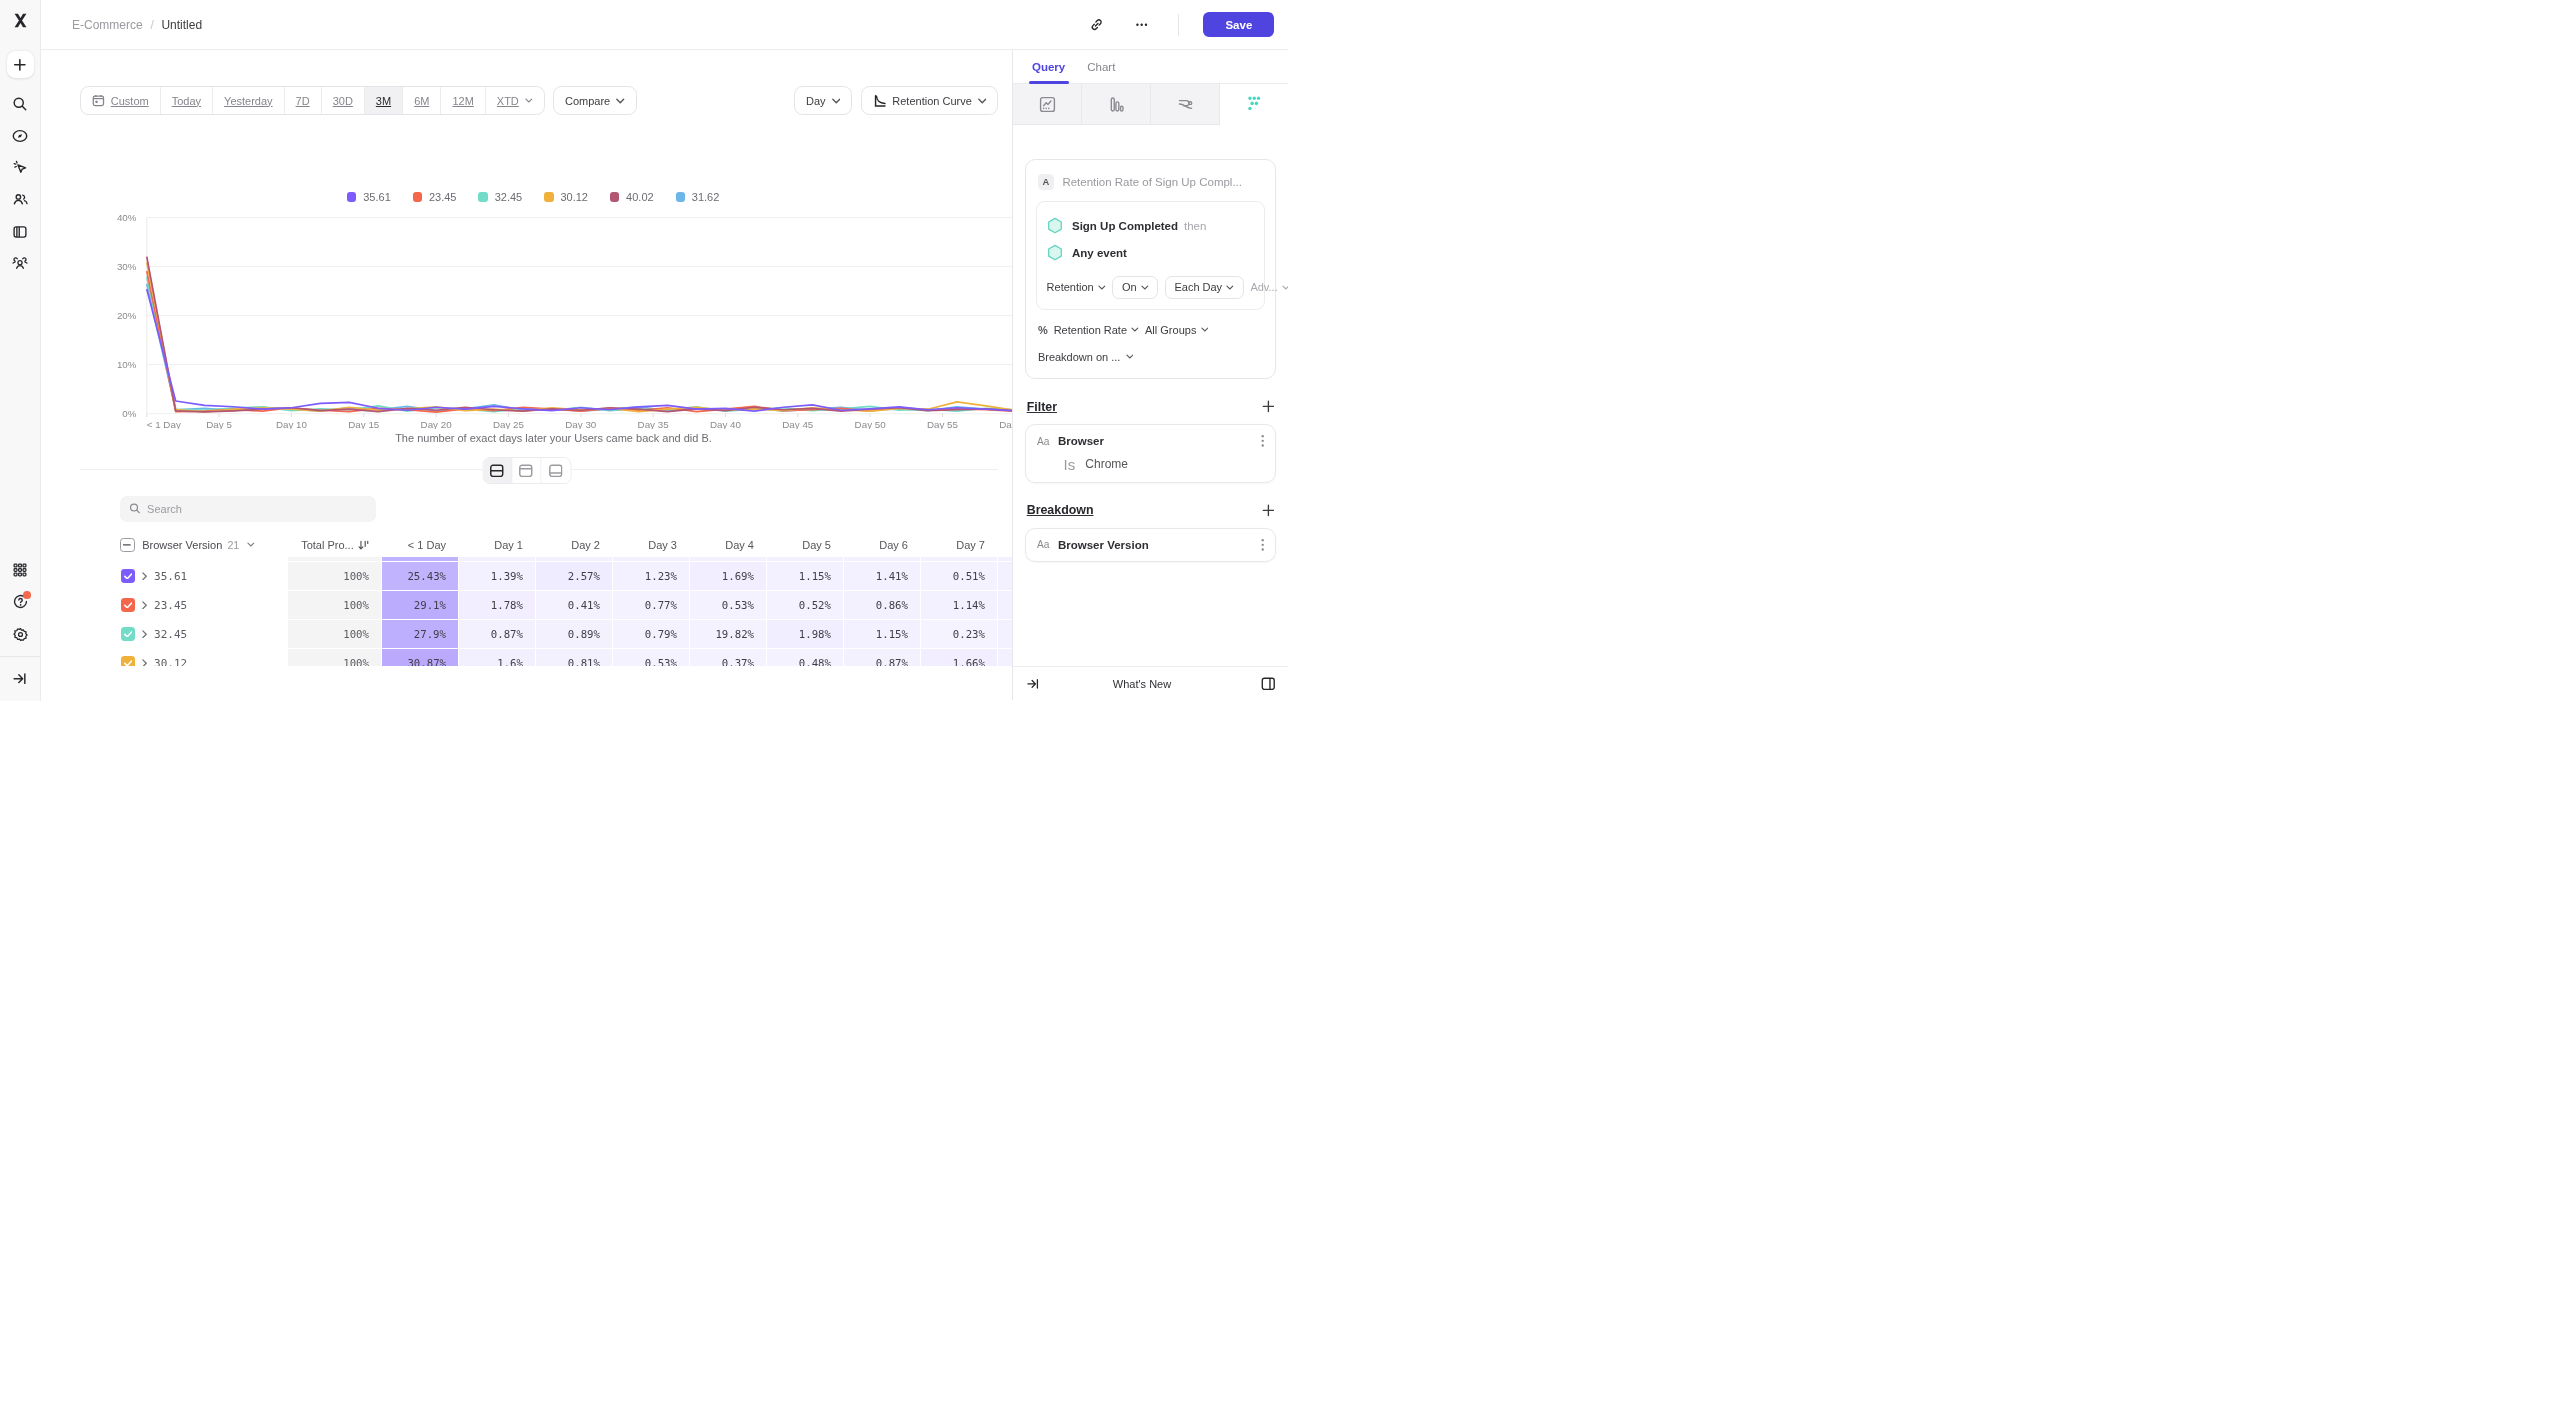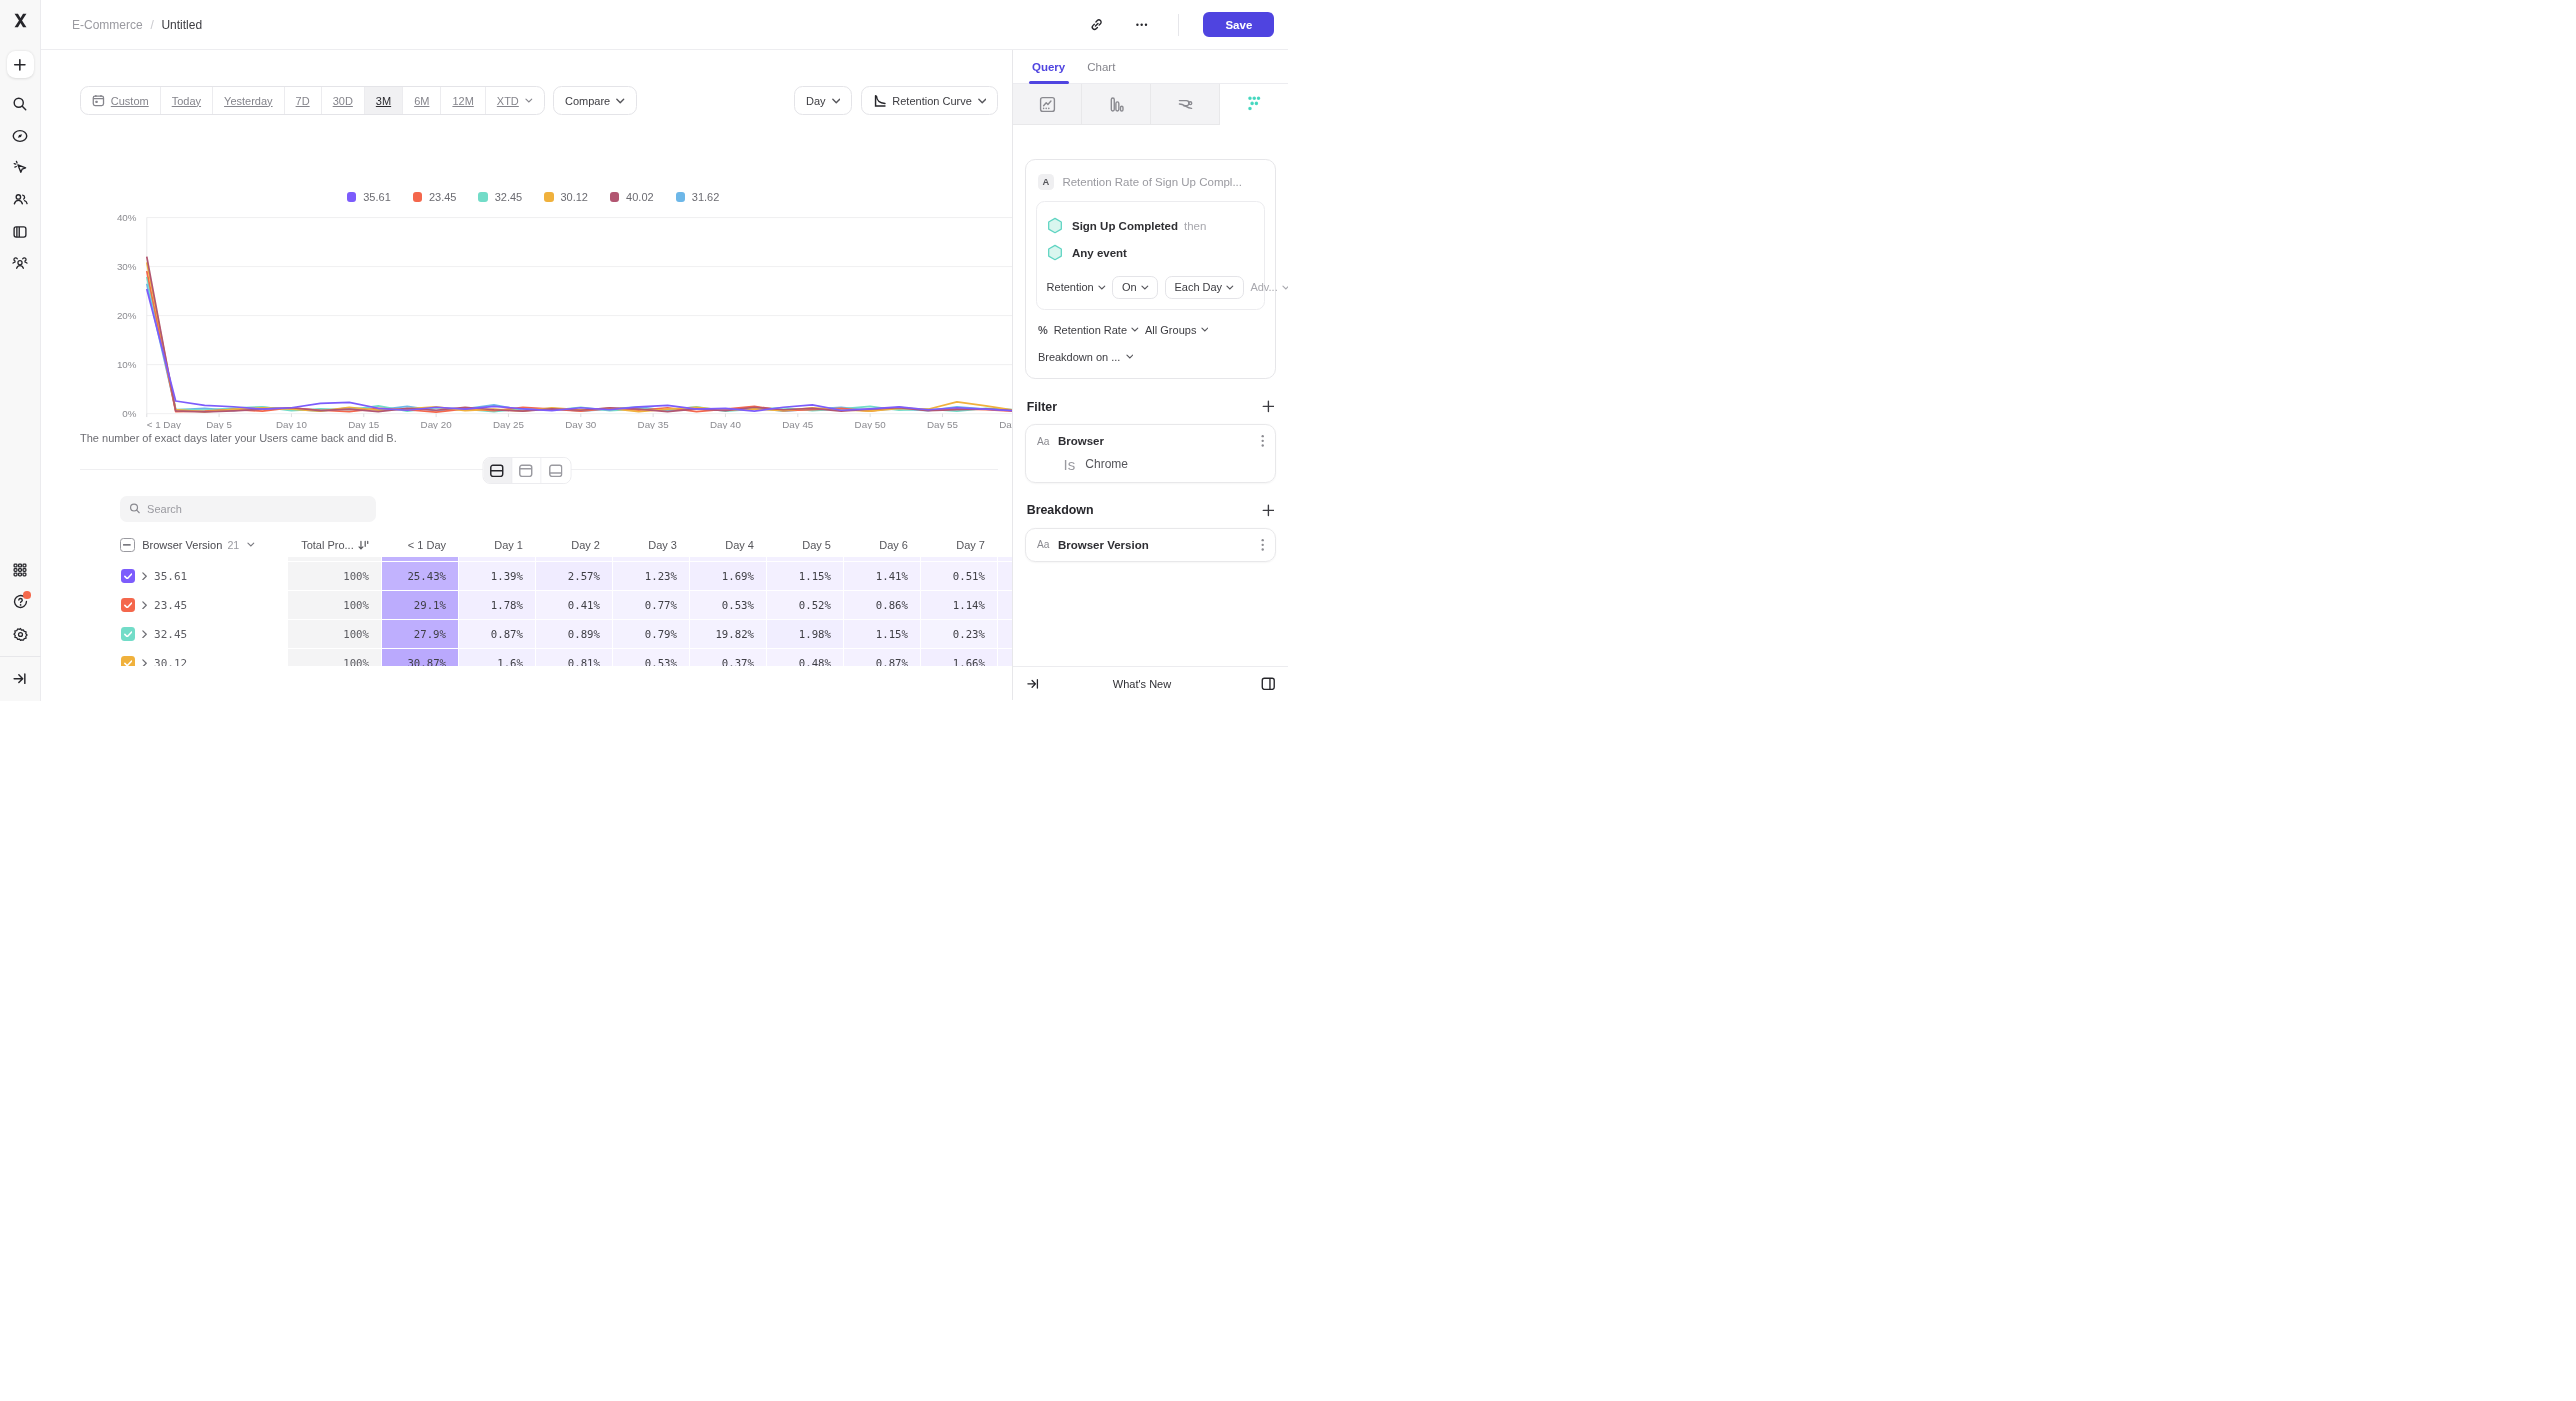--- a/index.html
+++ b/index.html
@@ -36,21 +36,21 @@
   .seg-item:last-child { border-right:none; }
   .seg-item.selected { background:#f1f1f3; color:#2b2b30; font-weight:500; }
   .chip { display:flex; align-items:center; gap:6px; border:0.9px solid #e4e4e8; border-radius:8.5px; height:29px; padding:0 11px; font-size:11px; color:#3c3c41; background:#fff; cursor:pointer; white-space:nowrap; }
   .toolbar-right { margin-left:auto; display:flex; gap:8.5px; }
 
   .legend { position:absolute; top:141px; left:39px; right:25.6px; display:flex; justify-content:center; gap:22px; }
   .lg-item { display:flex; align-items:center; gap:6.8px; font-size:11px; color:#6b6b71; cursor:pointer; }
   .lg-swatch { width:9.4px; height:9.4px; border-radius:3px; }
 
   .chart-wrap { position:absolute; top:159px; left:39px; }
-  .chart-caption { position:absolute; top:382px; left:39px; width:947px; text-align:left; font-size:11px; color:#6d6d73; }
+  .chart-caption { position:absolute; top:382px; left:39px; width:947px; text-align:center; font-size:11px; color:#6d6d73; }
 
   .toggle-rule { position:absolute; top:419px; left:39px; right:13.7px; border-top:0.9px solid #efeff1; }
   .view-toggles { position:absolute; top:407px; left:50%; transform:translateX(-50%); display:flex; border:0.9px solid #ececef; border-radius:7.7px; background:#fff; overflow:hidden; }
   .vt { width:29px; height:25px; display:flex; align-items:center; justify-content:center; border-right:0.9px solid #ececef; cursor:pointer; background:#fff; }
   .vt:last-child { border-right:none; }
   .vt.active { background:#f1f1f3; }
 
   .searchbox { position:absolute; top:446px; left:79px; width:256px; height:25.6px; background:#f4f4f5; border-radius:6.8px; display:flex; align-items:center; padding:0 8.5px; gap:6.8px; }
   .searchbox input { border:none; outline:none; background:transparent; font-size:11px; color:#3c3c41; width:100%; font-family:inherit; }
   .searchbox input::placeholder { color:#9a9aa0; }
@@ -94,21 +94,21 @@
   .q-event-name { font-size:11.5px; font-weight:700; color:#2f2f33; }
   .q-event-suffix { font-size:11.5px; color:#a8a8ae; margin-left:-3.4px; }
   .q-ret-row { display:flex; align-items:center; gap:6.8px; margin-top:10.2px; flex-wrap:nowrap; }
   .q-plain { display:flex; align-items:center; gap:4.3px; font-size:11px; color:#3c3c41; cursor:pointer; white-space:nowrap; }
   .q-chip { display:flex; align-items:center; gap:4.3px; font-size:11px; color:#3c3c41; border:0.9px solid #e4e4e8; border-radius:6.8px; padding:4.3px 8.5px; cursor:pointer; white-space:nowrap; }
   .q-gray { color:#a8a8ae; }
   .q-metric-row { display:flex; align-items:center; gap:6px; margin-top:12px; padding:1.7px 1.7px; font-size:11px; color:#3c3c41; }
   .q-breakdown-row { display:flex; align-items:center; gap:5.1px; margin-top:12px; margin-bottom:3.4px; padding:1.7px 1.7px; font-size:11px; color:#3c3c41; cursor:pointer; }
   .pct { color:#55555a; font-size:11px; font-weight:600; }
 
-  .sec-head { display:flex; align-items:center; margin-top:20.5px; padding:0 1.7px; }
+  .sec-head { display:flex; align-items:center; margin-top:20.5px; padding:0 1.7px;text-decoration:underline; }
   .sec-title { font-size:12.4px; font-weight:700; color:#26262b; }
   .sec-plus { margin-left:auto; cursor:pointer; display:flex; }
   .prop-card { margin-top:10.2px; border:0.9px solid #e8e8ea; border-radius:10.2px; padding:9.4px 11px; box-shadow:0 0.9px 1.7px rgba(0,0,0,.04); }
   .prop-row { display:flex; align-items:center; gap:8.5px; }
   .prop-type { font-size:10.2px; color:#8a8a90; }
   .prop-name { font-size:11.5px; font-weight:600; color:#2f2f34; }
   .prop-kebab { margin-left:auto; cursor:pointer; display:flex; }
   .prop-sub { display:flex; align-items:center; gap:10.2px; margin-top:7.7px; padding-left:26.5px; }
   .prop-op { font-size:15px; color:#9a9aa0; }
   .prop-val { font-size:12px; color:#55555a; cursor:pointer; }

